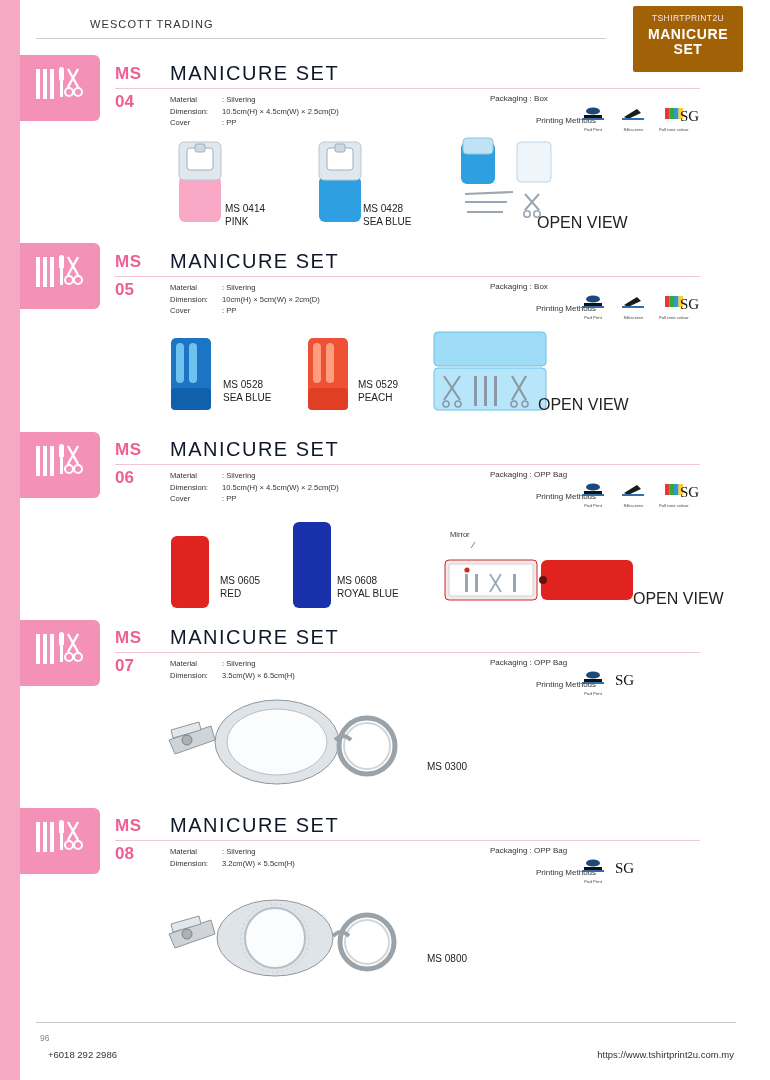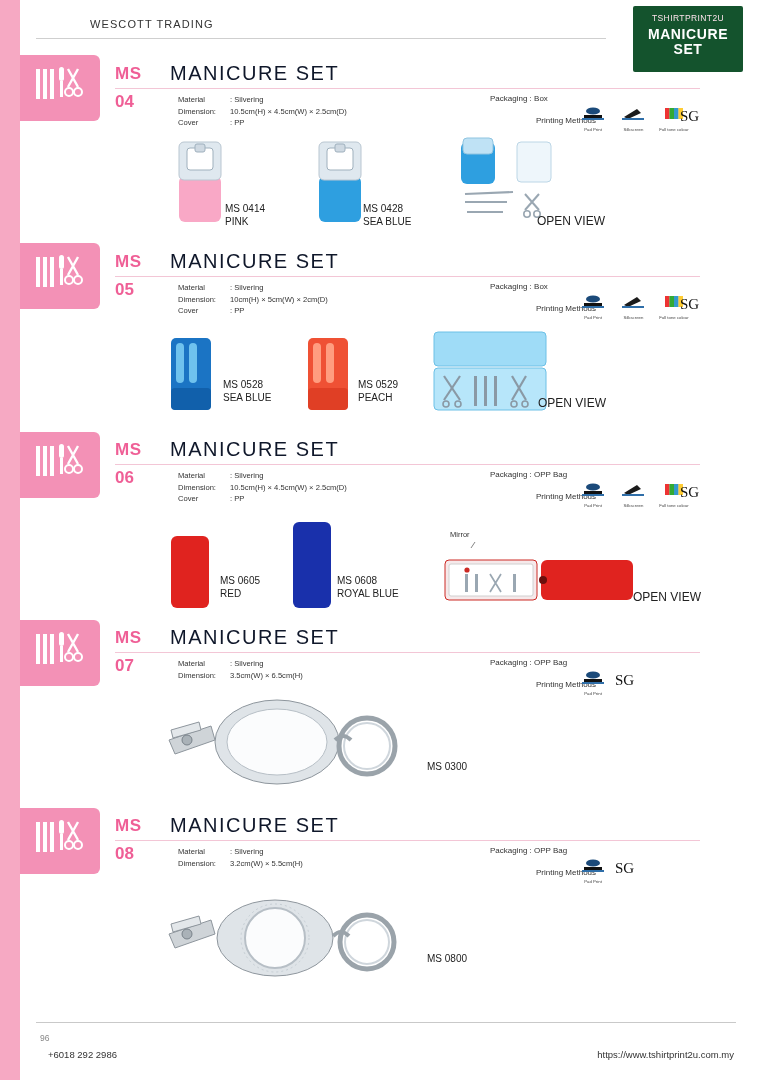--- a/index.html
+++ b/index.html
@@ -22,21 +22,21 @@
   .company{
     position:absolute;left:10px;top:10px;
     font-size:11px;letter-spacing:1.1px;color:#333;margin-left:44px;
   }
   .header-rule{
     position:absolute;left:0;top:30px;width:570px;height:1px;background:#cfcfcf;
   }
   
   .brandbox{
     position:absolute;right:27px;top:6px;width:110px;height:66px;
-    background:#14532d;color:#fff;text-align:center;border-radius:2px;
+    background:#a16207;color:#fff;text-align:center;border-radius:2px;
   }
   .brand-top{font-size:8.5px;letter-spacing:.4px;padding-top:7px;color:#fde3ec;}
   .brand-main{font-size:14px;font-weight:bold;letter-spacing:.6px;line-height:15px;padding-top:4px;}
   
   .tab{
     position:absolute;left:20px;width:80px;height:66px;
     background:#f391b6;border-top-right-radius:6px;border-bottom-right-radius:6px;
   }
   .tab svg{position:absolute;left:14px;top:10px;}
   
@@ -46,30 +46,30 @@
     position:absolute;left:0;top:2px;font-size:17px;font-weight:bold;color:#ef5f96;letter-spacing:.5px;
   }
   .sec-name{
     position:absolute;left:55px;top:0px;font-size:20px;color:#0f172a;letter-spacing:1.5px;
   }
   .sec-rule{position:absolute;left:0;top:26px;width:585px;height:1px;background:#f3c6d6;}
   .sec-num{
     position:absolute;left:0px;top:30px;font-size:17px;font-weight:bold;color:#ef5f96;
   }
   .specs{position:absolute;left:55px;top:32px;font-size:7.6px;color:#333;line-height:11.5px;}
-  .specs .row span.k{display:inline-block;width:52px;margin-left:8px;}
+  .specs .row span.k{display:inline-block;width:52px;}
   .pack{position:absolute;left:375px;top:32px;font-size:8px;color:#333;}
   .printm{position:absolute;left:375px;top:54px;font-size:8px;color:#333;margin-left:46px;}
   .icons{position:absolute;left:460px;top:44px;}
   .icons .ic{display:inline-block;width:36px;text-align:center;vertical-align:top;}
   .ic-cap{font-size:4.3px;color:#444;display:block;margin-top:1px;}
   .sg{position:absolute;left:565px;top:46px;font-size:15px;font-family:"Liberation Serif",serif;color:#111;}
   
   .plabel{position:absolute;font-size:10px;color:#222;line-height:13px;}
-  .openview{position:absolute;font-size:12px;color:#222;}
+  .openview{position:absolute;font-size:16px;color:#222;}
   .mirror-lbl{position:absolute;font-size:7.5px;color:#333;}
   
   .footer-rule{position:absolute;left:36px;top:1022px;width:700px;height:1px;background:#c9c9c9;}
   .pageno{position:absolute;left:40px;top:1033px;font-size:8.5px;color:#888;}
   .phone{position:absolute;left:48px;top:1049px;font-size:9.5px;color:#333;}
   .weburl{position:absolute;right:36px;top:1049px;font-size:9.5px;color:#333;padding-left:27px;}
 </style>
 </head>
 <body>
 

